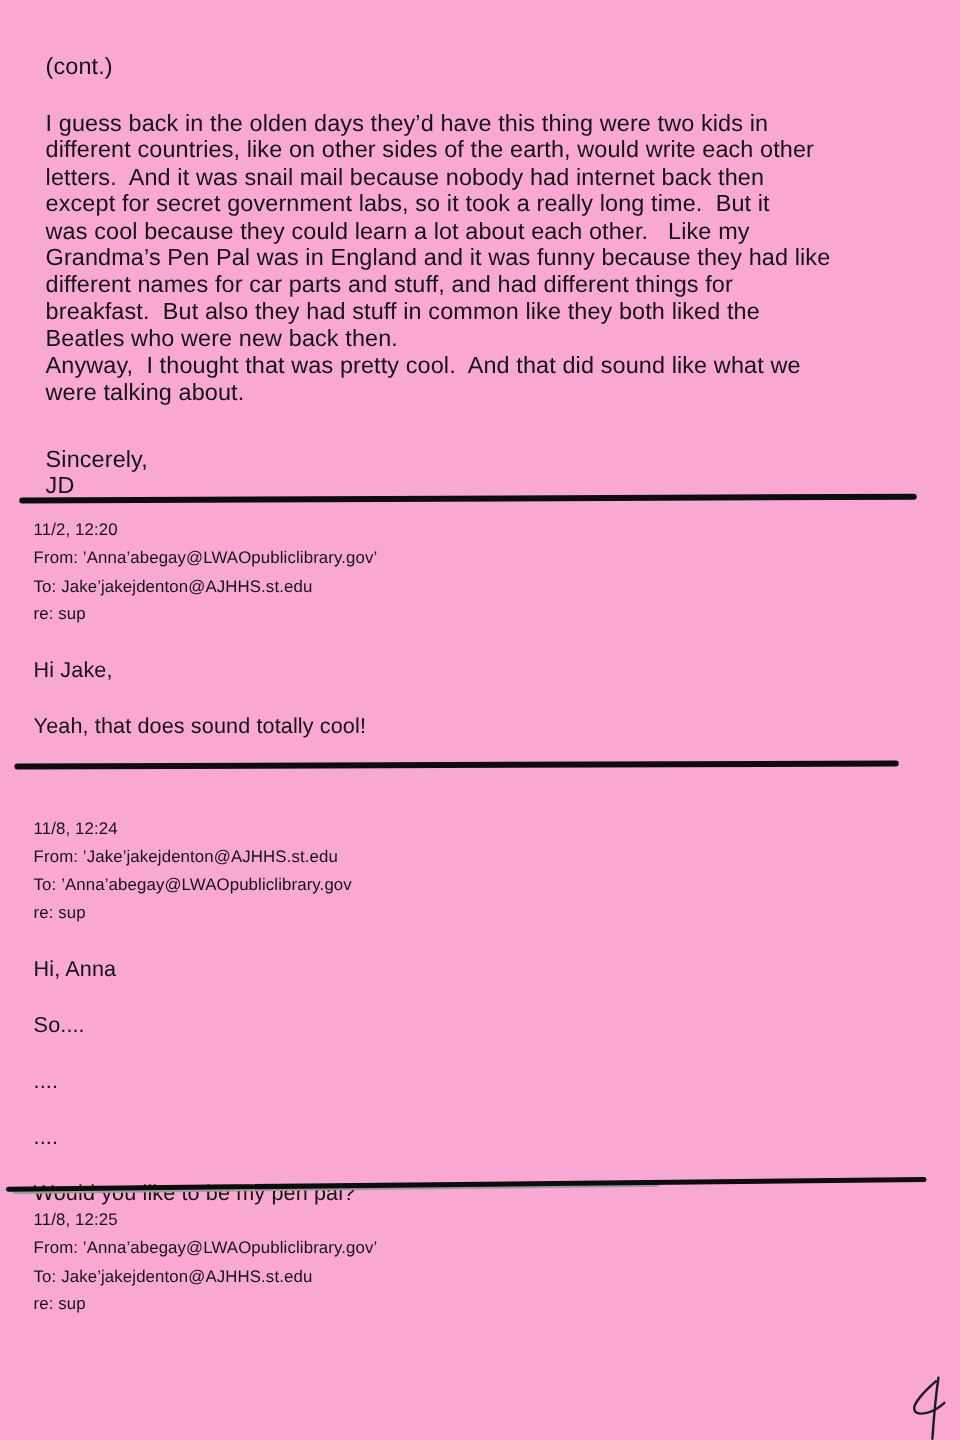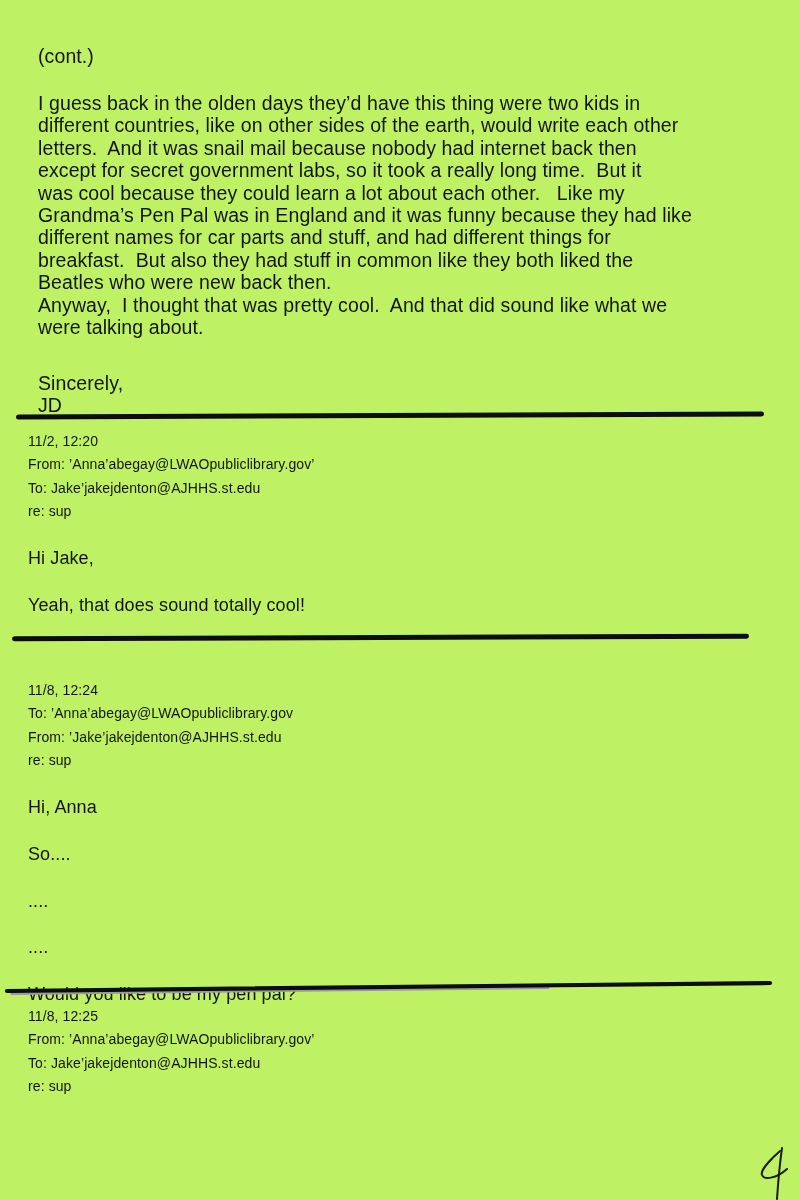--- a/index.html
+++ b/index.html
@@ -1,20 +1,20 @@
 <!DOCTYPE html>
 <html><head>
 <meta charset="utf-8">
 <style>
   html, body { margin: 0; padding: 0; background: #ffffff; }
   .page {
     position: relative;
     width: 800px;
     height: 1200px;
-    background: #bef264;
+    background: #f9a8d4;
     font-family: "Liberation Sans", "DejaVu Sans", sans-serif;
     color: #141414;
     overflow: hidden;
   }
   .txt {
     position: absolute;
     white-space: pre-wrap;
     font-size: 19.5px;
     line-height: 22.4px;
     letter-spacing: 0.1px;
@@ -73,22 +73,22 @@
     <div class="hline">re: sup</div>
     <div class="body">Hi Jake,
 
 Yeah, that does sound totally cool!</div>
   </div>
 
   <div class="divider divider-2"></div>
 
   <div class="email email-2">
     <div class="hline">11/8, 12:24</div>
+    <div class="hline">From: ’Jake’jakejdenton@AJHHS.st.edu</div>
     <div class="hline">To: ’Anna’abegay@LWAOpubliclibrary.gov</div>
-    <div class="hline">From: ’Jake’jakejdenton@AJHHS.st.edu</div>
     <div class="hline">re: sup</div>
     <div class="body">Hi, Anna
 
 So....
 
 ....
 
 ....
 
 Would you like to be my pen pal?</div>

